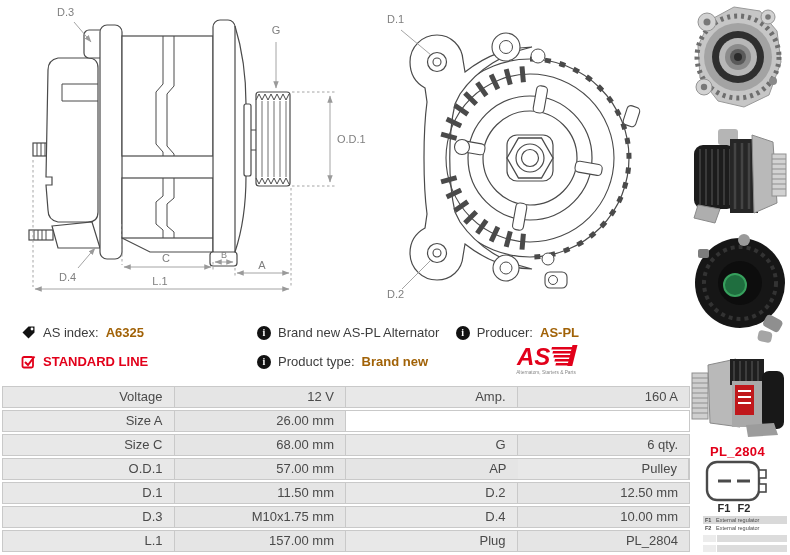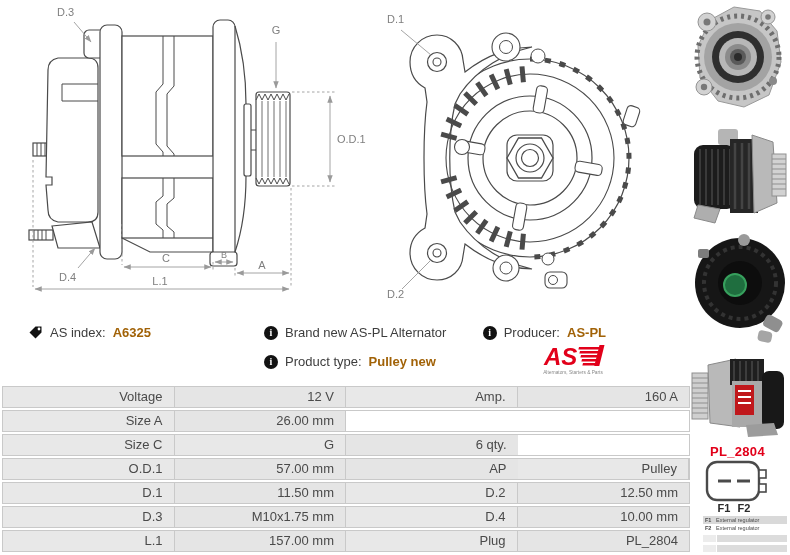--- a/index.html
+++ b/index.html
@@ -4,21 +4,21 @@
 <style>
   html,body{margin:0;padding:0;background:#fff;}
   .page{position:relative;width:790px;height:555px;background:#fff;overflow:hidden;
         font-family:"Liberation Sans",sans-serif;color:#4a4a4a;}
   svg text{font-family:"Liberation Sans",sans-serif;}
 
   
   .drawings{position:absolute;left:0;top:0;width:685px;height:312px;}
 
   
-  .info-bar{position:absolute;left:8px;top:313px;width:685px;height:70px;font-size:13px;padding-left:20px;}
+  .info-bar{position:absolute;left:1px;top:313px;width:685px;height:70px;font-size:13px;}
   .info-item{position:absolute;display:flex;align-items:center;gap:7px;white-space:nowrap;color:#3d3d3d;}
   .info-item b{color:#a16207;}
   .i-icon{display:inline-flex;align-items:center;justify-content:center;width:14px;height:14px;
           border-radius:50%;background:#121212;color:#fff;font-weight:bold;font-size:10px;
           font-family:"Liberation Serif",serif;flex:0 0 auto;}
   .red{color:#e2001a !important;font-weight:bold;}
   .r1{top:12px;} .r2{top:41px;}
   .c1{left:20px;} .c2{left:256px;} .c3{right:107px;}
 
   
@@ -194,24 +194,31 @@
     </div>
     <div class="info-item r1 c2">
       <span class="i-icon">i</span>
       <span>Brand new AS-PL Alternator</span>
     </div>
     <div class="info-item r1 c3">
       <span class="i-icon">i</span>
       <span>Producer:</span>
       <b>AS-PL</b>
     </div>
+    <div class="info-item r2 c1">
+      <svg width="15" height="15" viewBox="0 0 15 15">
+        <rect x="1.5" y="3" width="10.5" height="10.5" rx="1.5" fill="none" stroke="#e2001a" stroke-width="1.8"></rect>
+        <path d="M4,8 L7,11 L13.5,2.5" fill="none" stroke="#e2001a" stroke-width="2"></path>
+      </svg>
+      <span class="red">STANDARD LINE</span>
+    </div>
     <div class="info-item r2 c2">
       <span class="i-icon">i</span>
       <span>Product type:</span>
-      <b>Pulley new</b>
+      <b>Brand new</b>
     </div>
     <div class="info-item c3" style="top:30px;text-align:center;">
       <svg width="66" height="34" viewBox="0 0 66 34">
         <g transform="skewX(-14)" fill="#e2001a">
           <rect x="40" y="4" width="22" height="2.6"></rect>
           <rect x="42" y="8" width="20" height="2.6"></rect>
           <rect x="44" y="12" width="18" height="2.6"></rect>
           <rect x="46" y="16" width="16" height="2.6"></rect>
           <rect x="48" y="20" width="14" height="2.6"></rect>
           <rect x="60" y="2" width="5" height="21"></rect>
@@ -228,20 +235,21 @@
       <div class="spec-cell val mid">12 V</div>
       <div class="spec-cell lab">Amp.</div>
       <div class="spec-cell val">160 A</div>
     </div>
       <div class="spec-row">
       <div class="spec-cell lab">Size A</div>
       <div class="spec-cell val mid">26.00 mm</div>
     </div>
       <div class="spec-row">
       <div class="spec-cell lab">Size C</div>
+      <div class="spec-cell val mid">68.00 mm</div>
       <div class="spec-cell lab">G</div>
       <div class="spec-cell val">6 qty.</div>
     </div>
       <div class="spec-row">
       <div class="spec-cell lab">O.D.1</div>
       <div class="spec-cell val mid">57.00 mm</div>
       <div class="spec-cell val">AP</div>
       <div class="spec-cell lab">Pulley</div>
     </div>
       <div class="spec-row">

